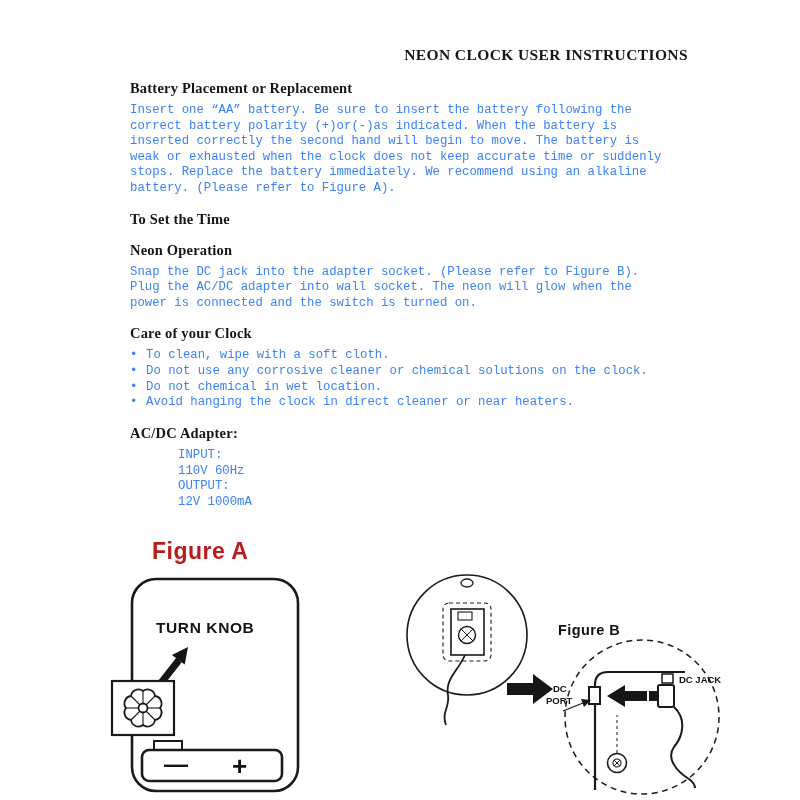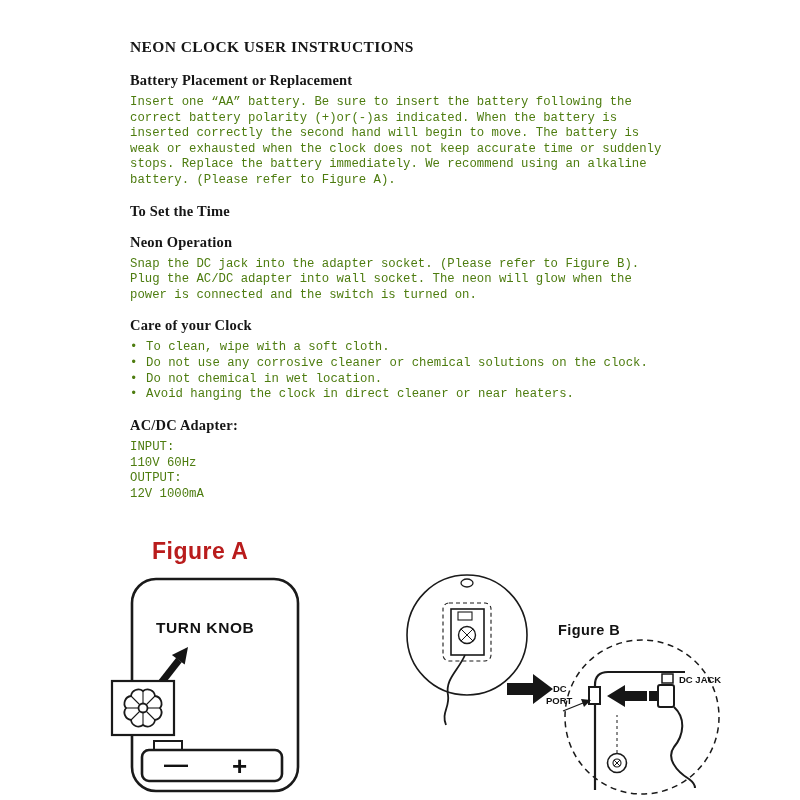--- a/index.html
+++ b/index.html
@@ -4,35 +4,35 @@
 <style>
   html,body { margin:0; padding:0; background:#e8e8e8; }
   .page {
     position:relative; width:800px; height:800px; margin:0 auto;
     background:#ffffff; color:#161616; overflow:hidden;
     font-family:"Liberation Sans", sans-serif;
   }
   .content { position:absolute; left:130px; top:30px; width:558px; }
   .title {
     font-family:"Liberation Serif", serif; font-weight:bold;
-    font-size:15.5px; letter-spacing:.4px; text-align:left;
-    margin:8px 0 16px 0;
+    font-size:15.5px; letter-spacing:.4px; text-align:right;
+    margin:16px 0 16px 0;
   }
   .heading {
     font-family:"Liberation Serif", serif; font-weight:bold;
     font-size:14.5px; margin:14px 0 6px 0; letter-spacing:.2px;
   }
   .mono {
     font-family:"Liberation Mono","DejaVu Sans Mono", monospace;
-    font-size:12.3px; line-height:15.6px; color:#4d7c0f;
+    font-size:12.3px; line-height:15.6px; color:#3b82f6;
   }
   .body { white-space:pre-line; }
   .bullet-line { display:flex; }
   .bullet { width:16px; flex:0 0 16px; }
-  .adapter-lines div { line-height:15.8px; }
+  .adapter-lines div { line-height:15.8px;margin-left:48px; }
   .figure-a { position:absolute; left:110px; top:538px; width:210px; }
   .fig-a-label {
     font-family:"Liberation Sans", sans-serif; font-weight:bold;
     font-size:23px; letter-spacing:.5px; padding-left:42px; margin-bottom:6px;
     color:#b91c1c;
   }
   .figure-b { position:absolute; left:395px; top:555px; width:345px; height:245px; }
   svg text { font-family:"Liberation Sans", sans-serif; fill:#121212; }
 </style>
 </head>

